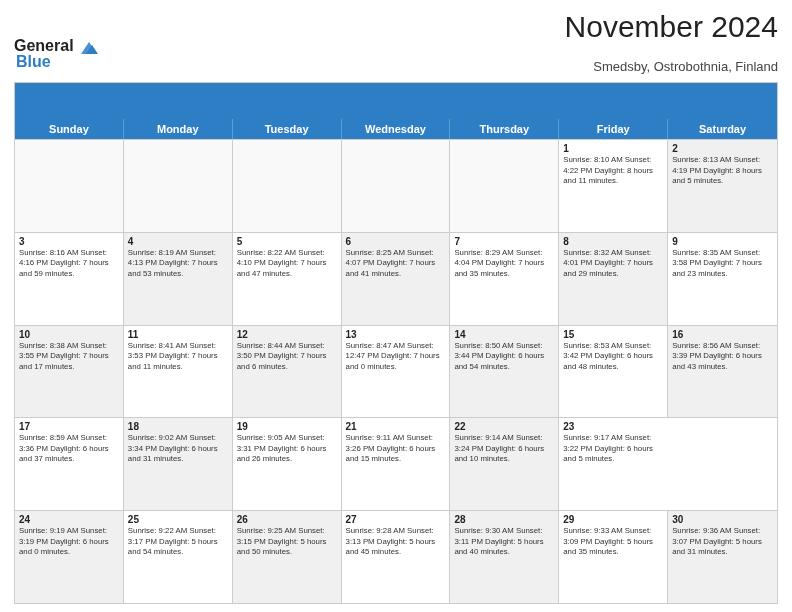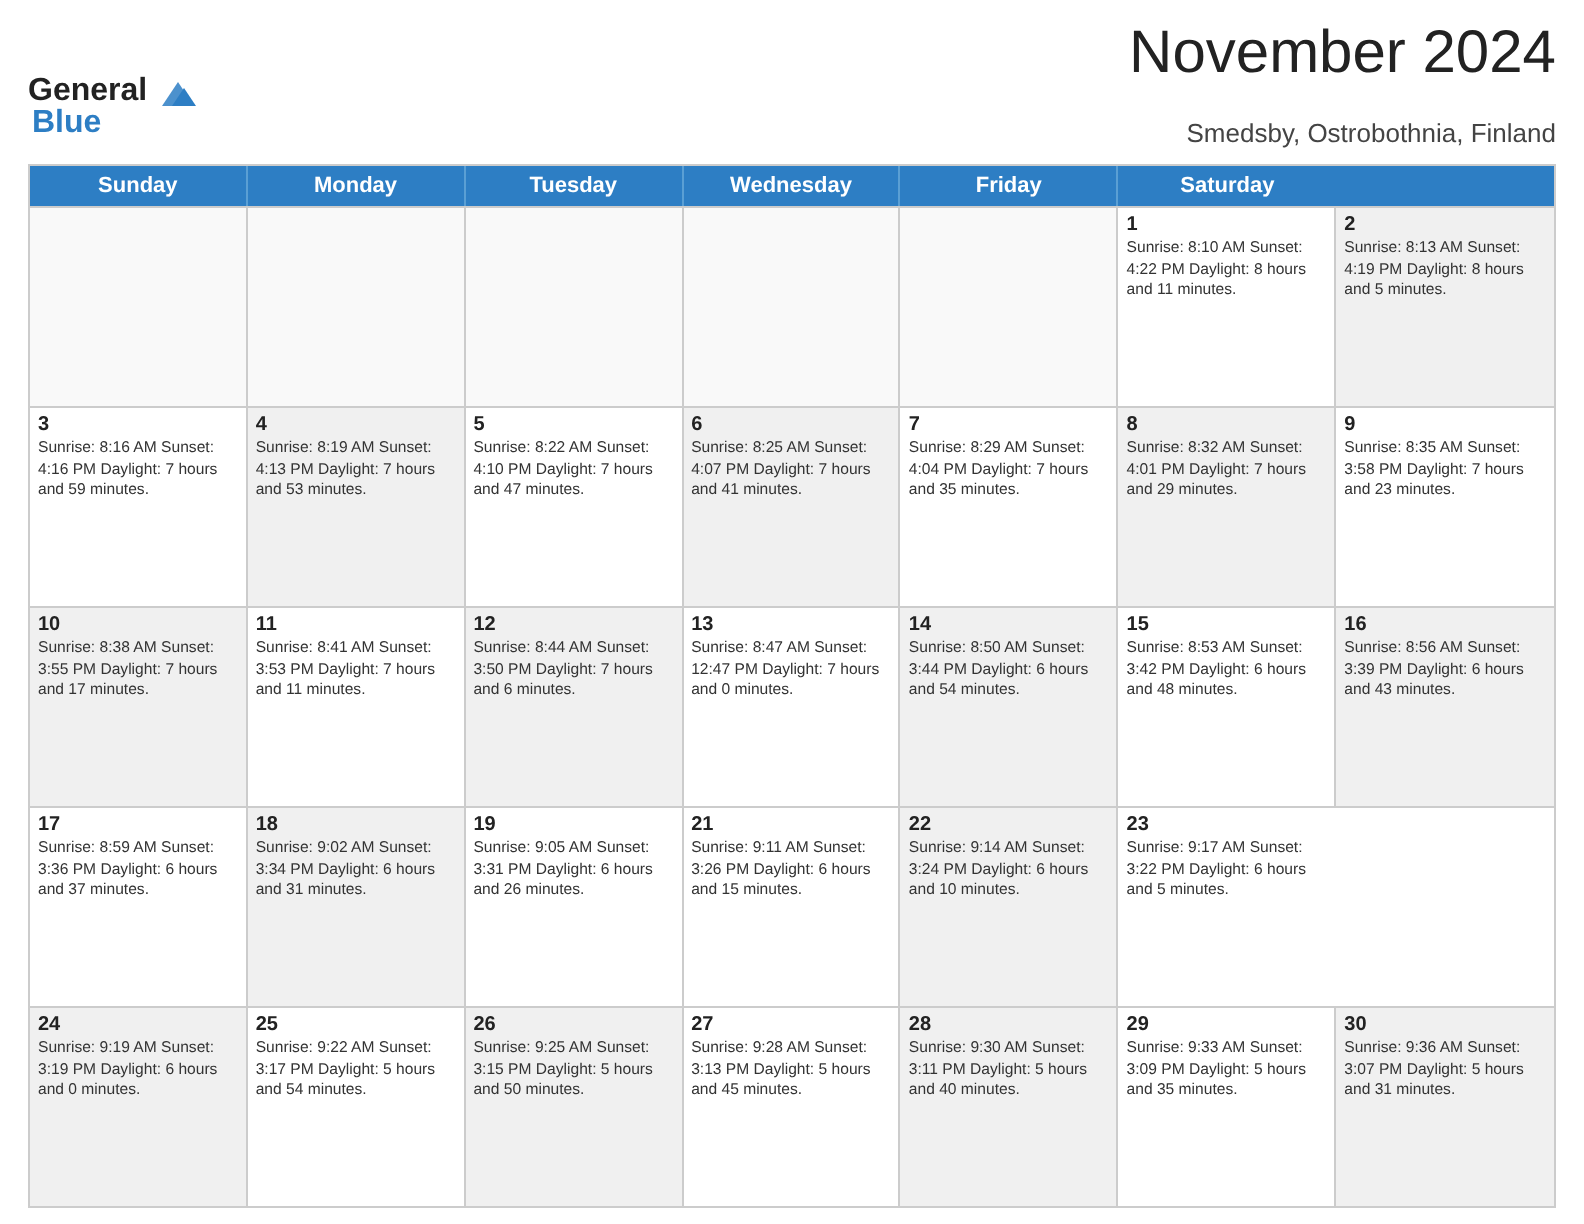--- a/index.html
+++ b/index.html
@@ -59,20 +59,21 @@
       grid-template-columns: repeat(7, 1fr);
       background: #2d7ec4;
     }
     .cal-header-cell {
       color: #fff;
       font-size: 11px;
       font-weight: bold;
       text-align: center;
       padding: 4px 2px;
       border-right: 1px solid #5a9fd4;
+      margin-top: 36px;
     }
     .cal-header-cell:last-child { border-right: none; }
     .cal-body {
       flex: 1;
       display: flex;
       flex-direction: column;
     }
     .cal-row {
       display: grid;
       grid-template-columns: repeat(7, 1fr);
@@ -125,20 +126,21 @@
       <div class="location-title">Smedsby, Ostrobothnia, Finland</div>
     </div>
   </div>
 
   <div class="calendar">
     <div class="cal-header">
       <div class="cal-header-cell">Sunday</div>
       <div class="cal-header-cell">Monday</div>
       <div class="cal-header-cell">Tuesday</div>
       <div class="cal-header-cell">Wednesday</div>
+      <div class="cal-header-cell">Thursday</div>
       <div class="cal-header-cell">Friday</div>
       <div class="cal-header-cell">Saturday</div>
     </div>
     <div class="cal-body" id="cal-body">
     <div class="cal-row">
           <div class="cal-cell empty"></div>
           <div class="cal-cell empty"></div>
           <div class="cal-cell empty"></div>
           <div class="cal-cell empty"></div>
           <div class="cal-cell empty"></div>

